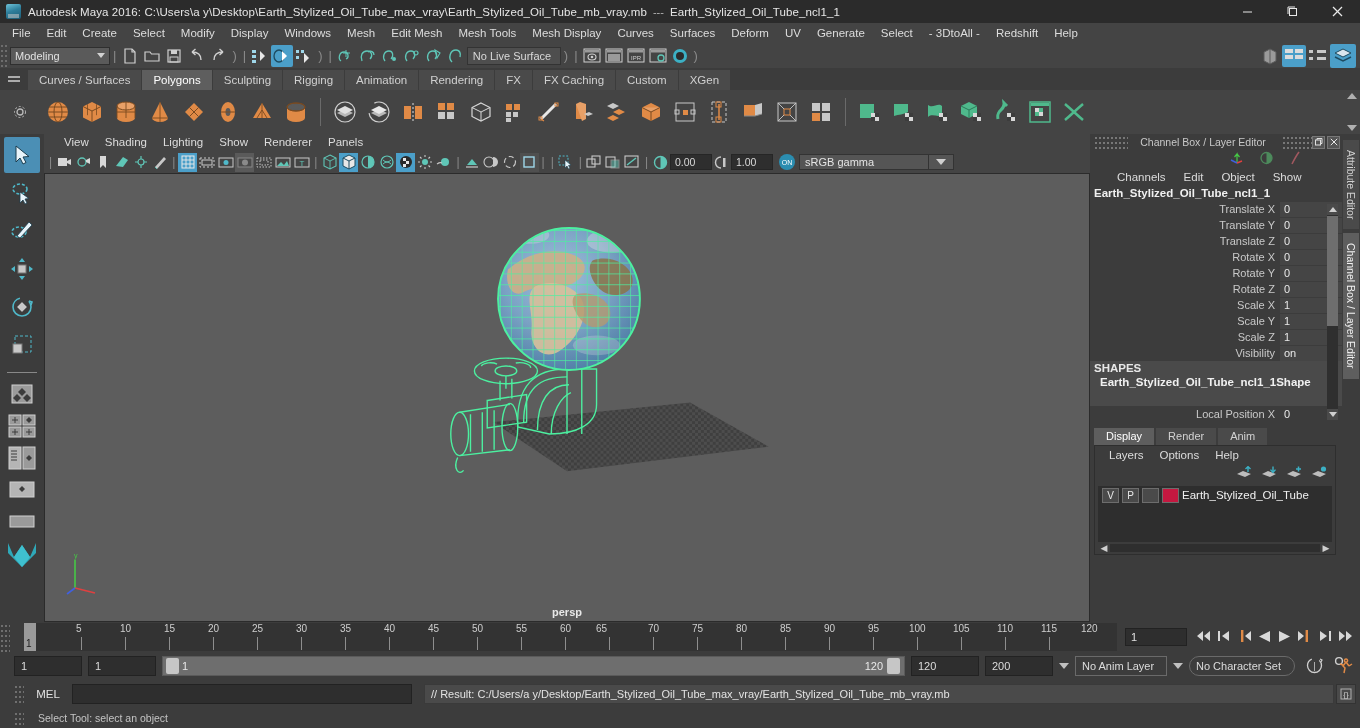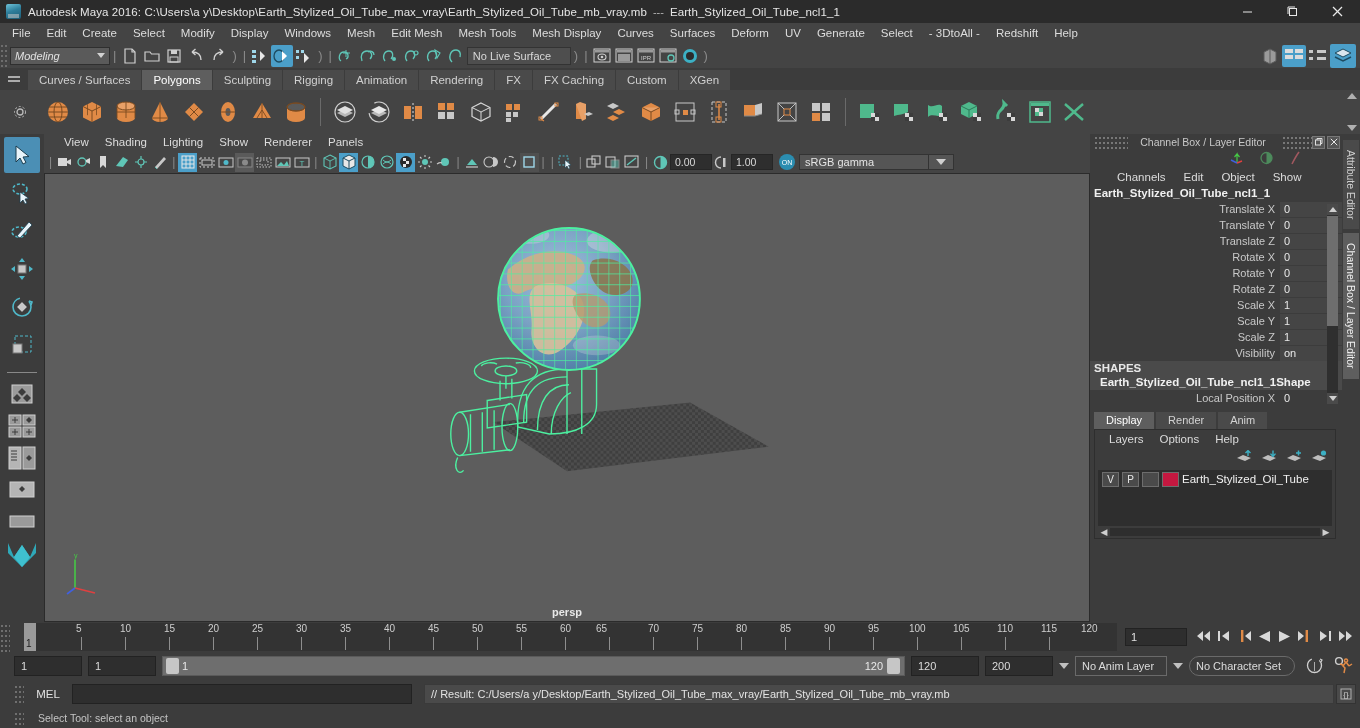--- a/index.html
+++ b/index.html
@@ -39,21 +39,21 @@
   .combo{
     height:18px; background:#5a5a5a; border:1px solid #2f2f2f; color:#e0e0e0;
     display:flex; align-items:center; padding:0 4px; font-size:11px; position:relative;
   }
   .combo .arrow{ width:0;height:0;border-left:4px solid transparent;border-right:4px solid transparent;
     border-top:5px solid #d2d2d2; margin-left:auto; }
   .tbpipe{ color:#8a8a8a; margin:0 3px; font-size:13px; }
   .ticon{ width:22px; height:22px; display:flex; align-items:center; justify-content:center; }
   .ticon svg{ display:block; }
   .ticon.on{ background:#4b9fc9; border-radius:2px; }
-  .livesurface{ width:104px; height:18px; background:#4e4e4e; border:1px solid #333;
+  .livesurface{ width:94px; height:18px; background:#4e4e4e; border:1px solid #333;
     font-size:11px; color:#d8d8d8; display:flex; align-items:center; padding:0 5px; }
 
   
   .shelfbar{ display:flex; flex:0 0 22px; height:22px; background:#3c3c3c; align-items:flex-end; }
   .shelf-burger{ width:28px; height:22px; display:flex; align-items:center; justify-content:center; }
   .shelf-tab{ height:20px; line-height:20px; padding:0 11px; font-size:11.5px; color:#d0d0d0;
     background:#4a4a4a; border-right:1px solid #3c3c3c; }
   .shelf-tab.active{ background:#5e5e5e; color:#fff;text-align:center; }
 
   
@@ -110,21 +110,21 @@
   .rp-iconrow{ height:18px; display:flex; align-items:center; justify-content:flex-end; padding-right:40px; gap:14px; }
   .cbmenu{ height:18px; display:flex; align-items:center; padding-left:18px; gap:0; }
   .cbmenu span{ padding:0 9px; font-size:11.5px; color:#dcdcdc; }
   .cbbody{ flex:0 0 auto; position:relative; background:#3c3c3c; }
   .cb-objname{ font-size:11.5px; font-weight:bold; color:#f0f0f0; padding:1px 0 2px 4px; }
   .cbrow{ display:flex; height:16px; align-items:center; }
   .cblabel{ flex:1 1 auto; text-align:right; padding-right:5px; font-size:11px; color:#c9c9c9; }
   .cbval{ width:62px; height:15px; background:#454545; font-size:11px; color:#e8e8e8; padding-left:4px;
      display:flex; align-items:center; }
   .cb-section{ font-size:11.5px; font-weight:bold; color:#e8e8e8; background:#4a4a4a; padding:1px 0 1px 4px;}
-  .cb-shapename{ font-size:11.5px; font-weight:bold; color:#f0f0f0; background:#4a4a4a; padding:1px 0 2px 10px;}
+  .cb-shapename{ font-size:11.5px; font-weight:bold; color:#f0f0f0; background:#4a4a4a; padding:1px 0 18px 10px;}
   .cbscroll{ position:absolute; right:4px; top:0; width:11px; bottom:0; background:#2f2f2f; }
   .cbscroll .bar{ position:absolute; left:0; width:11px; background:#6e6e6e; }
   .cbscroll .up,.cbscroll .dn{ position:absolute; left:0; width:11px; height:11px; background:#4a4a4a;
      display:flex; align-items:center; justify-content:center; }
 
   .layertabs{ display:flex; height:19px; margin-top:4px; padding-left:4px; align-items:flex-end; }
   .ltab{ height:17px; line-height:17px; padding:0 12px; font-size:11px; background:#4a4a4a; color:#d2d2d2;
      margin-right:2px; }
   .ltab.active{ background:#5e5e5e; color:#fff; }
   .layerbox{ margin:0 6px 0 4px; border:1px solid #2e2e2e; background:#3c3c3c; flex:0 0 auto; }
@@ -236,21 +236,21 @@
     <div class="menu-item">UV</div>
     <div class="menu-item">Generate</div>
     <div class="menu-item">Select</div>
     <div class="menu-item">- 3DtoAll -</div>
     <div class="menu-item">Redshift</div>
     <div class="menu-item">Help</div>
   </div>
 
   <div class="toolbar">
     <div class="grip"></div>
-    <div class="combo" style="width:100px;margin-left:2px;font-style:italic;">
+    <div class="combo" style="width:100px;margin-left:2px;">
       <span>Modeling</span>
       <i class="arrow"></i>
     </div>
     <span class="tbpipe">|</span>
 
     <div class="ticon">
       <svg width="16" height="16" viewBox="0 0 16 16">
           <path d="M3 1 h7 l3 3 v11 h-10 z" fill="none" stroke="#cfcfcf" stroke-width="1.2"></path>
           <path d="M10 1 v3 h3" fill="none" stroke="#cfcfcf" stroke-width="1.2"></path>
         </svg>

